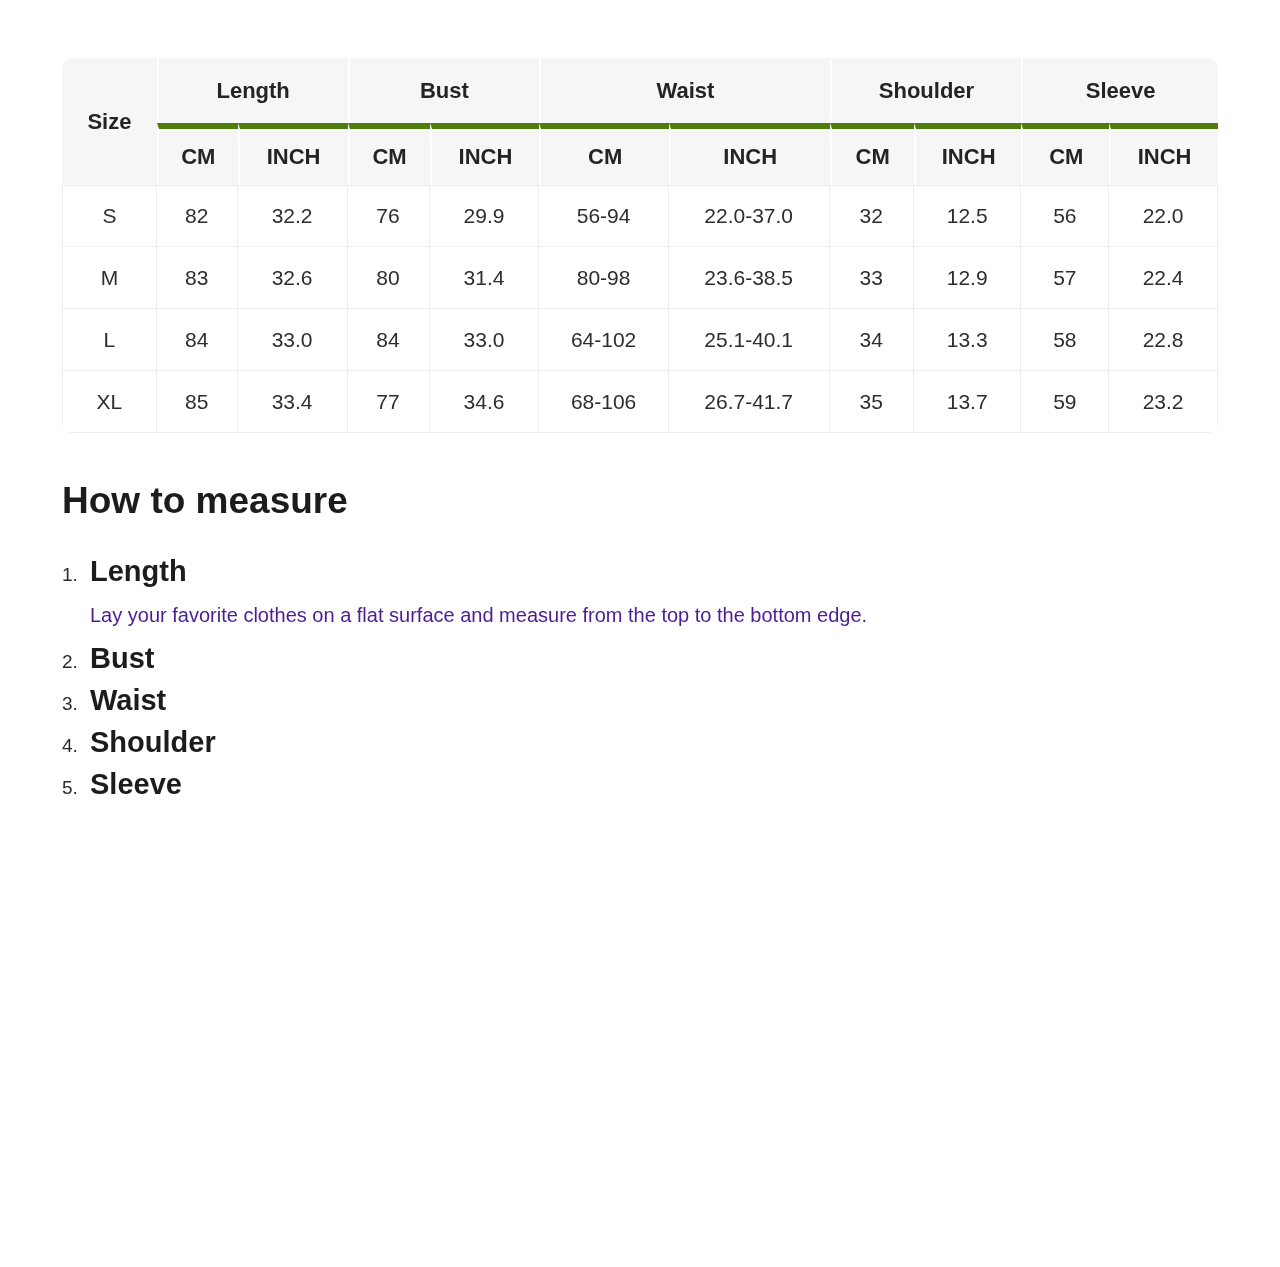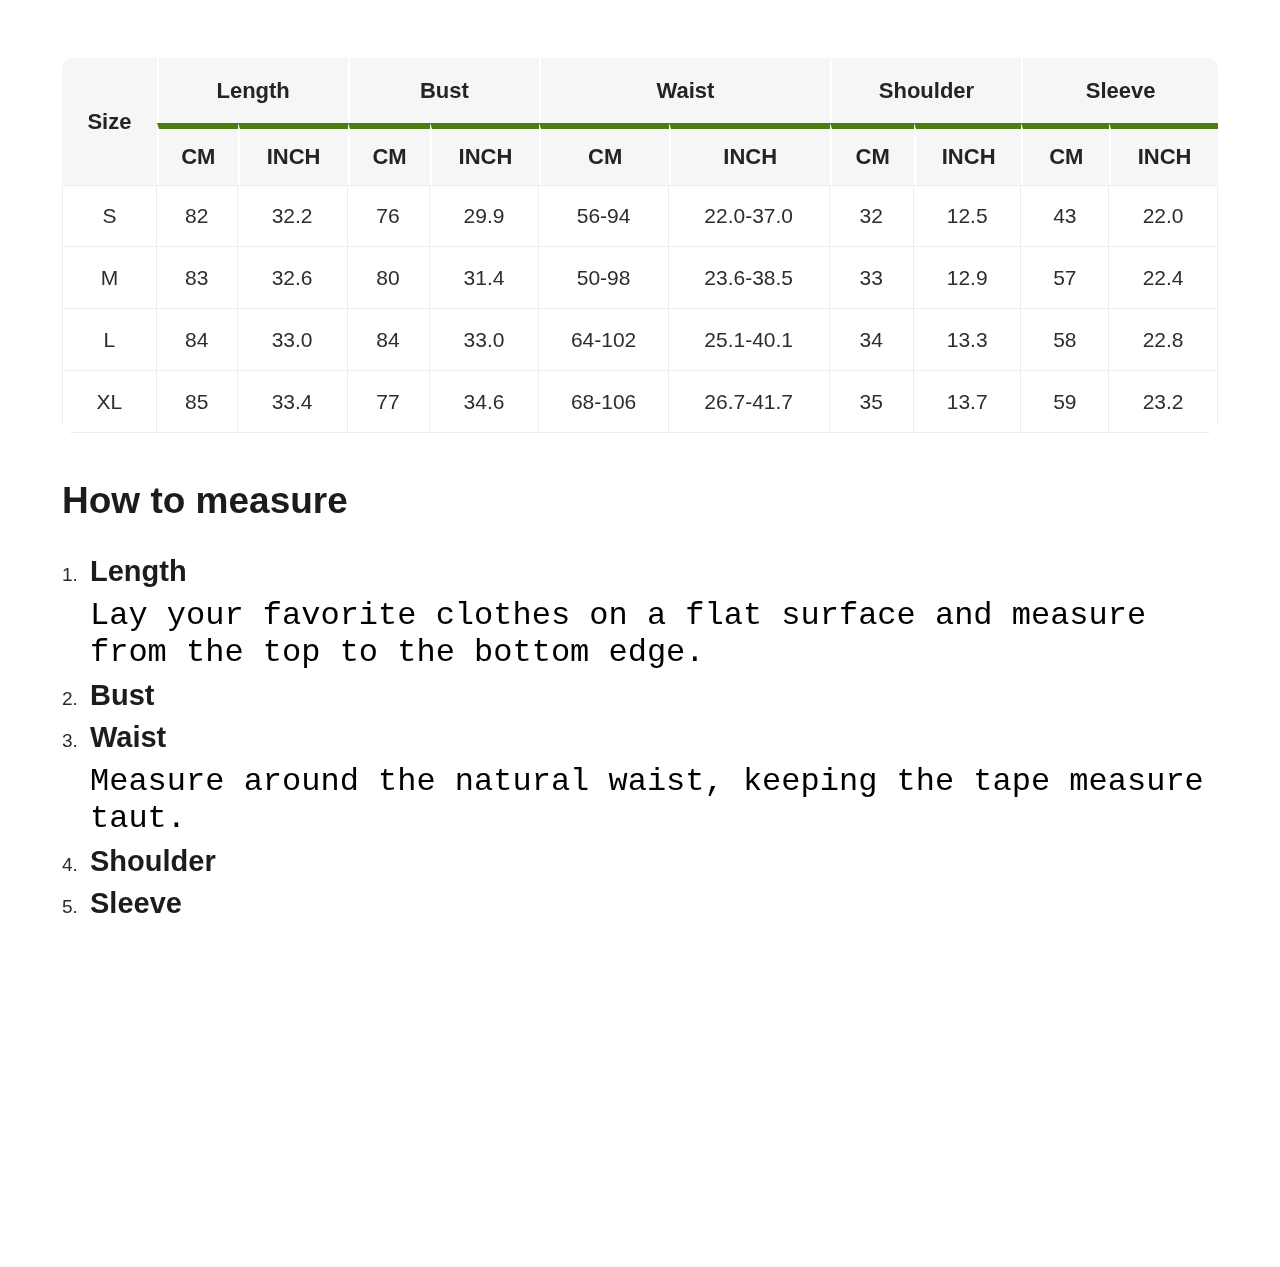--- a/index.html
+++ b/index.html
@@ -57,25 +57,24 @@
     white-space: pre-line;
     color: #2b2b2b;
   }
   ol.steps { list-style: none; margin: 30px 0 0 0; padding: 0; }
   li.step { display: flex; align-items: baseline; margin-bottom: 6px; }
   .step-num { flex: 0 0 28px; width: 28px; font-size: 19px; color: #2b2b2b; }
   .step-body { flex: 1; }
   .step-term { font-size: 29px; line-height: 36px; font-weight: bold; color: #1c1c1c; }
   .step-desc {
     margin: 8px 0 0 0;
-    font-size: 32px;
+    font-size: 20px;
     line-height: 37px;
     white-space: pre-line;
-    color: #000000;
-    font-family: Liberation Mono, monospace;
+    color: #4c1d95;
   }
 </style>
 </head>
 <body>
 
 <div class="page">
 
   <div class="table-wrap">
     <table class="size-chart">
       <colgroup>
@@ -117,30 +116,30 @@
         <tr>
           <td>S</td>
           <td>82</td>
           <td>32.2</td>
           <td>76</td>
           <td>29.9</td>
           <td>56-94</td>
           <td>22.0-37.0</td>
           <td>32</td>
           <td>12.5</td>
-          <td>43</td>
+          <td>56</td>
           <td>22.0</td>
         </tr>
         <tr>
           <td>M</td>
           <td>83</td>
           <td>32.6</td>
           <td>80</td>
           <td>31.4</td>
-          <td>50-98</td>
+          <td>80-98</td>
           <td>23.6-38.5</td>
           <td>33</td>
           <td>12.9</td>
           <td>57</td>
           <td>22.4</td>
         </tr>
         <tr>
           <td>L</td>
           <td>84</td>
           <td>33.0</td>
@@ -183,21 +182,20 @@
     <li class="step">
       <span class="step-num">2.</span>
       <div class="step-body">
         <div class="step-term">Bust</div>
       </div>
     </li>
     <li class="step">
       <span class="step-num">3.</span>
       <div class="step-body">
         <div class="step-term">Waist</div>
-        <p class="step-desc">Measure around the natural waist, keeping the tape measure taut.</p>
       </div>
     </li>
     <li class="step">
       <span class="step-num">4.</span>
       <div class="step-body">
         <div class="step-term">Shoulder</div>
       </div>
     </li>
     <li class="step">
       <span class="step-num">5.</span>

